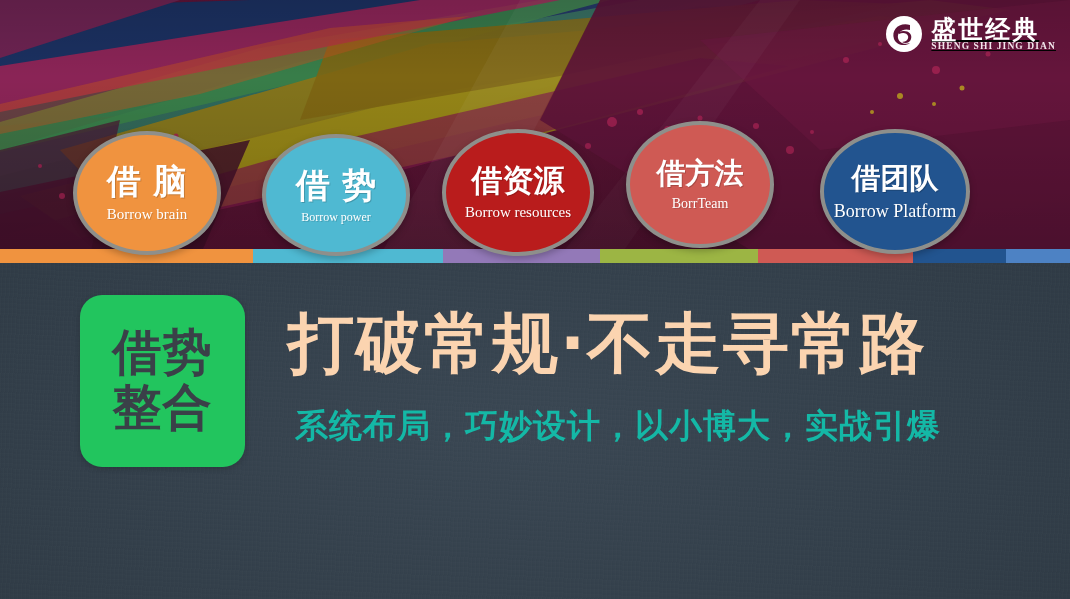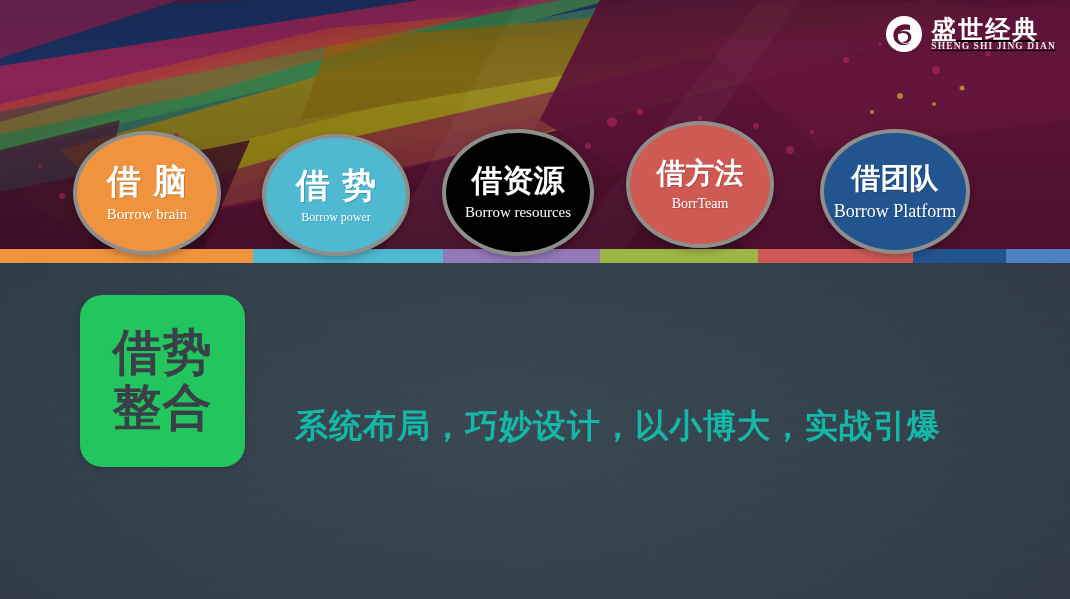--- a/index.html
+++ b/index.html
@@ -262,21 +262,21 @@
       <div class="bubble" style="left: 262px; top: 134px; width: 148px; height: 122px;">
         <div class="balloon" style="background: rgb(79, 185, 210); border-color: rgb(142, 143, 139);">
           <div class="bub-cn" style="font-size: 34px;">借 势</div>
           <div class="bub-en" style="font-size: 12px;">Borrow  power</div>
         </div>
         <svg width="52" height="34" viewBox="0 0 52 34" class="tail" style="top: calc(100% - 16px);">
           <path d="M2,2 L50,2 L26,32 Z" fill="#4fb9d2" stroke="#8e8f8b" stroke-width="3" stroke-linejoin="round"></path>
         </svg>
       </div>
       <div class="bubble" style="left: 442px; top: 129px; width: 152px; height: 127px;">
-        <div class="balloon" style="background: #000000; border-color: rgb(142, 143, 139);">
+        <div class="balloon" style="background: #b91c1c; border-color: rgb(142, 143, 139);">
           <div class="bub-cn" style="font-size: 31px;">借资源</div>
           <div class="bub-en" style="font-size: 15px;">Borrow resources</div>
         </div>
         <svg width="52" height="34" viewBox="0 0 52 34" class="tail" style="top: calc(100% - 16px);">
           <path d="M2,2 L50,2 L26,32 Z" fill="#9379b8" stroke="#8e8f8b" stroke-width="3" stroke-linejoin="round"></path>
         </svg>
       </div>
       <div class="bubble" style="left: 626px; top: 121px; width: 148px; height: 127px;">
         <div class="balloon" style="background: rgb(207, 90, 84); border-color: rgb(142, 143, 139);">
           <div class="bub-cn" style="font-size: 29px;">借方法</div>
@@ -295,15 +295,16 @@
           <path d="M2,2 L50,2 L26,32 Z" fill="#22548f" stroke="#8e8f8b" stroke-width="3" stroke-linejoin="round"></path>
         </svg>
       </div>
     </div>
 
   <div class="badge">
     <div class="badge-line">借势</div>
     <div class="badge-line">整合</div>
   </div>
 
+  <div class="headline">打破常规·不走寻常路</div>
   <div class="subline">系统布局，巧妙设计，以小博大，实战引爆</div>
 
 </div>
 
 </body></html>

